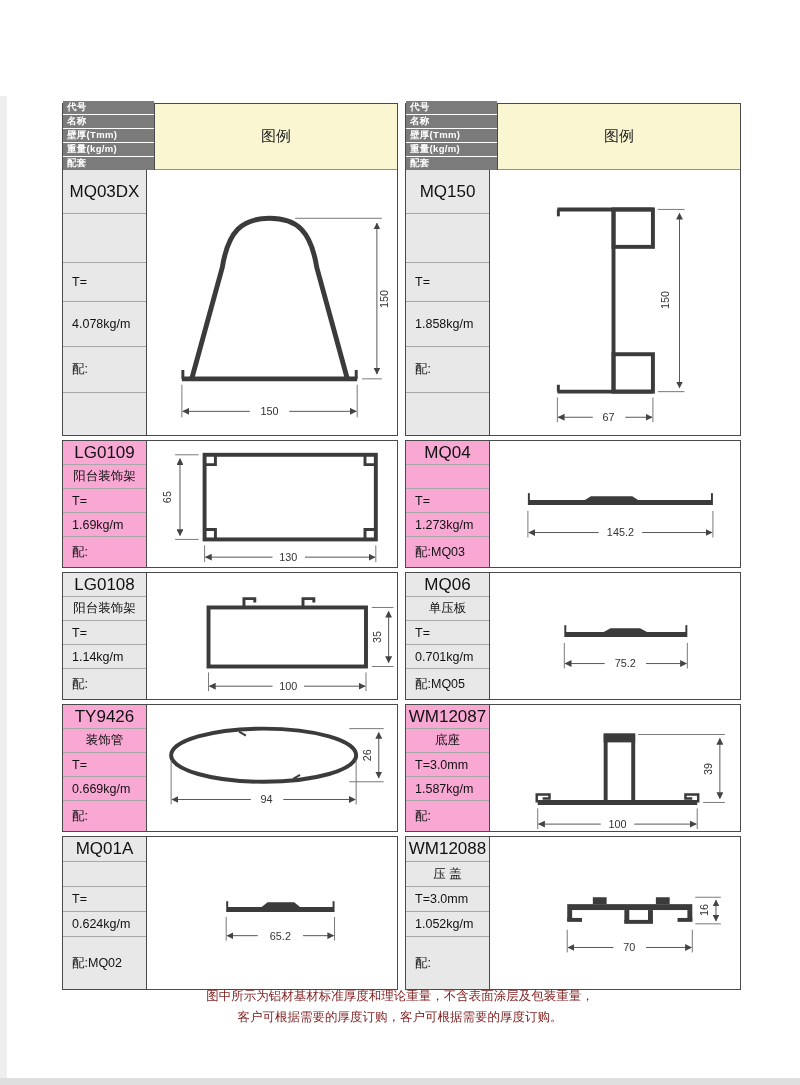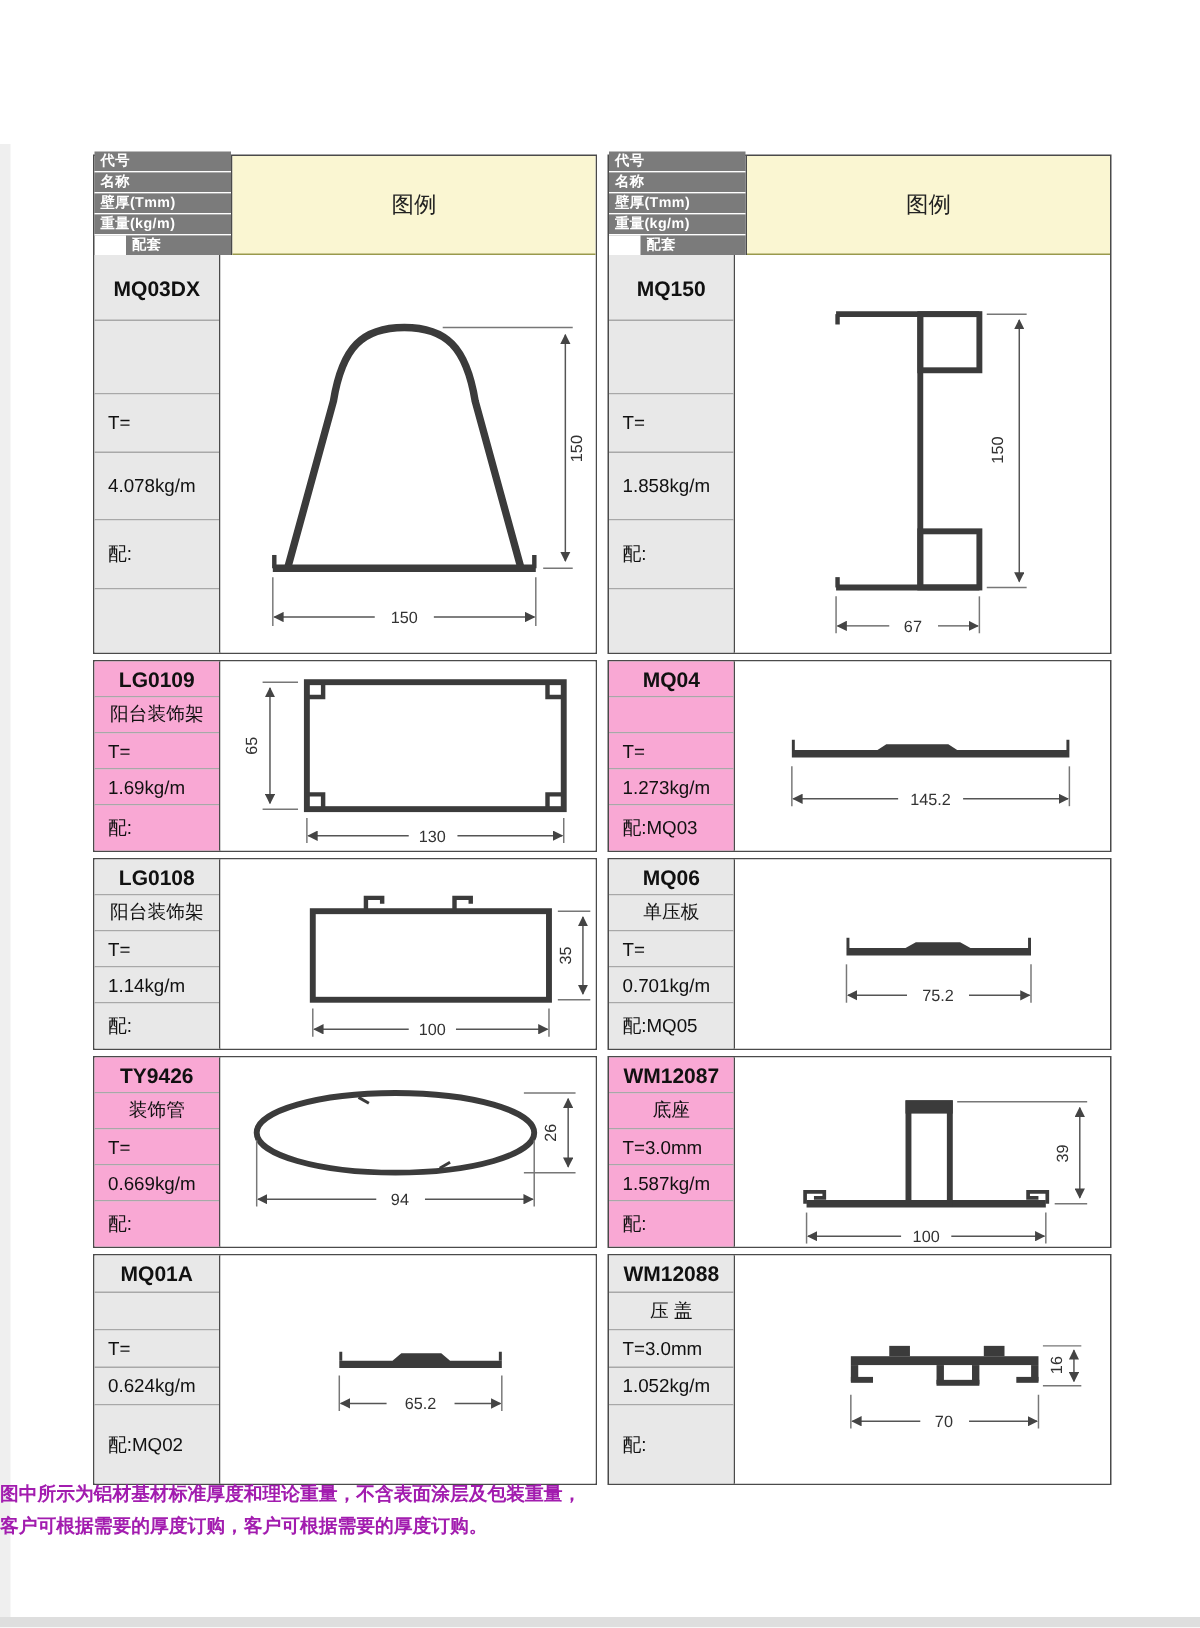--- a/index.html
+++ b/index.html
@@ -13,47 +13,47 @@
 
   .section { border:1px solid #4a4a4a; background:#fff; display:flex; }
   .s1 { height:333px; flex-direction:column; }
   .sSmall { height:128px; }
   .s5 { height:154px; }
 
   .hdr-row { display:flex; height:66px; flex:none; }
   .hdr-labels { width:92px; display:flex; flex-direction:column; border-right:1px solid #4a4a4a;justify-content:flex-end; }
   .hdr-cell { flex:1; background:#7b7b7b; color:#fff; font-size:9.5px; font-weight:bold;
     display:flex; align-items:center; padding-left:4px; border-bottom:1px solid #fff; letter-spacing:.3px; }
-  .hdr-cell:last-child { border-bottom:none;margin-left:21px; }
+  .hdr-cell:last-child { border-bottom:none; }
   .legend { flex:1; background:#faf6d2; display:flex; align-items:center; justify-content:center;
     font-weight:normal; font-size:15px; color:#222; border-bottom:1px solid #99994d; }
 
   .body-row { display:flex; flex:1; min-height:0; }
   .labels { width:84px; display:flex; flex-direction:column; border-right:1px solid #4a4a4a; flex:none; }
   .bg-gray .cell { background:#e8e8e8; }
   .bg-yellow .cell { background:#f9a8d4; }
   .cell { border-bottom:1px solid #a8a8a8; display:flex; align-items:center; justify-content:center;
     font-size:12.5px; color:#111; flex:none; }
   .cell.grow { flex:1; border-bottom:none; }
-  .cell.code { font-weight:bold; font-size:14px; }
+  .cell.code { font-weight:normal; font-size:17px; }
   .cell.lft { justify-content:flex-start; padding-left:9px; }
   .sSmall .cell, .s5 .cell { height:24px; }
   .s5 .cell { height:25px; }
   .h44{height:44px}.h49{height:49px}.h39{height:39px}.h45{height:45px}.h46{height:46px}
 
   .diagram { flex:1; display:flex; align-items:center; justify-content:flex-start; background:#fff; min-width:0; }
 
   svg text.dim { font-size:11px; fill:#333; font-family:"Liberation Sans",sans-serif; }
   svg .prof { stroke:#3b3b3b; fill:none; }
   svg .fillp { fill:#3b3b3b; stroke:none; }
   svg .dl { stroke:#555; stroke-width:1; fill:none; }
   svg .ext { stroke:#777; stroke-width:1; fill:none; }
 
-  .footer { position:absolute; top:986px; left:0; right:0; text-align:left;
-    font-size:12.5px; color:#a21caf; line-height:1.65;font-weight:bold; }
+  .footer { position:absolute; top:986px; left:0; right:0; text-align:center;
+    font-size:12.5px; color:#7f1d1d; line-height:1.65; }
   .pagetag { position:absolute; top:1098px; right:12px; display:flex; align-items:center; gap:5px; }
   .brand { font-size:6.5px; color:#555; }
   .pagetag .bar { width:1px; height:13px; background:#222; }
   .pageno { font-size:13px; font-weight:bold; color:#111; }
 </style>
 </head>
 <body>
 
 <svg width="0" height="0" style="position:absolute" aria-hidden="true">
   <defs>

